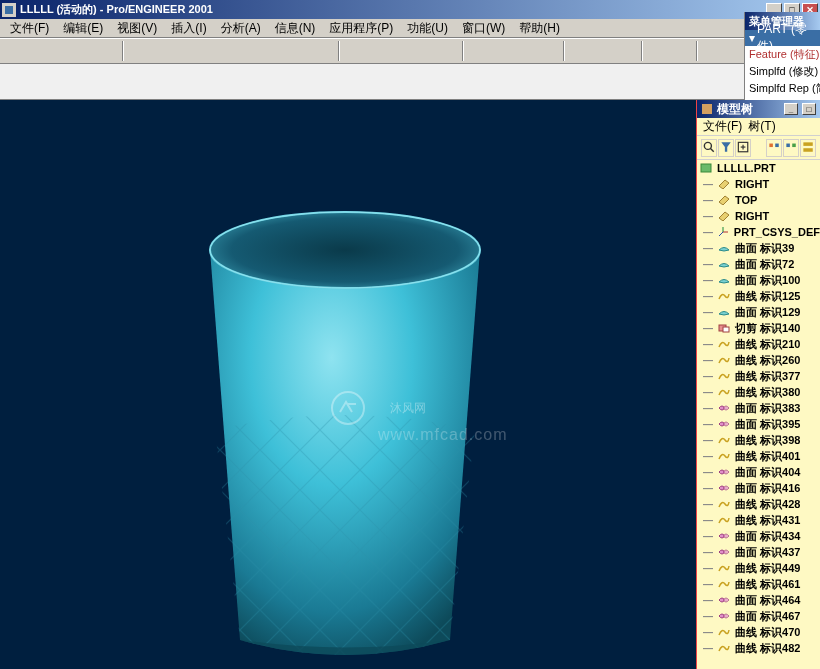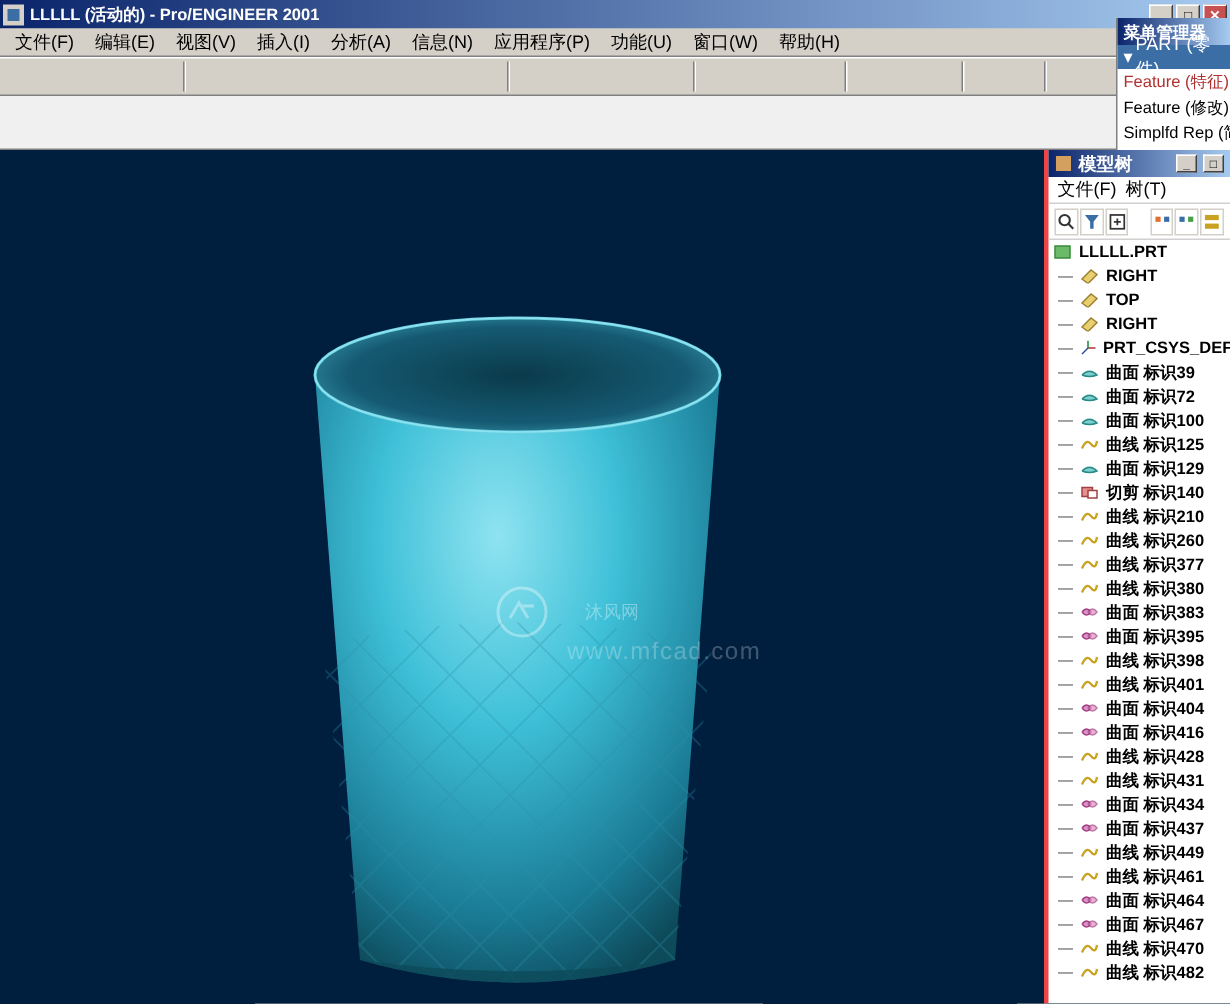--- a/index.html
+++ b/index.html
@@ -30,21 +30,21 @@
 .viewport .watermark { position: absolute; left: 330px; top: 290px; color: rgba(255,255,255,0.35); font-size: 28px; font-weight: normal; display: flex; align-items: center; gap: 24px; justify-content: space-between; }
 .viewport .watermark .sub { position: absolute; top: 36px; left: 48px; font-size: 16px; letter-spacing: 1px; color: rgba(255,255,255,0.25); }
 .viewport .btm-status { position: absolute; right: 14px; bottom: 2px; background: rgba(255,255,255,0.08); color: #aaa; font-size: 10px; padding: 1px 3px; }
 
 
 .side-menu-mgr { position: absolute; right: 0; top: 12px; width: 76px; height: 100px; background: #ffffff; border-left: 1px solid #808080; }
 .side-menu-mgr .hdr { height: 18px; background: linear-gradient(to right, #0a246a, #a6caf0); color: #fff; font-weight: bold; font-size: 11px; padding: 2px 4px; }
 .side-menu-mgr .sub-hdr { height: 16px; background: #3a6ea5; color: #fff; font-size: 11px; padding: 1px 4px; display: flex; align-items: center; gap: 2px; }
 .side-menu-mgr .itm { padding: 1px 4px; font-size: 11px; cursor: pointer; white-space: nowrap; overflow: hidden; }
 
-.model-tree { position: absolute; right: 0; top: 100px; width: 124px; bottom: 0; background: #ffffff; border-left: 3px solid #ef4444; display: flex; flex-direction: column; }
+.model-tree { position: absolute; right: 0; top: 100px; width: 124px; bottom: 0; background: #fef9c3; border-left: 1px solid #ef4444; display: flex; flex-direction: column; }
 .model-tree .mt-title { height: 18px; background: linear-gradient(to right, #0a246a, #a6caf0); color: #fff; font-weight: bold; font-size: 11px; padding: 2px 4px; display: flex; align-items: center; gap: 4px; }
 .model-tree .mt-title .spacer { flex: 1; }
 .model-tree .mt-title .wb { width: 14px; height: 12px; background: #d4d0c8; border: 1px solid #fff; border-right-color: #404040; border-bottom-color: #404040; font-size: 8px; display: flex; align-items: center; justify-content: center; color: #000; cursor: pointer; }
 .model-tree .mt-menu { height: 18px; display: flex; align-items: center; gap: 6px; padding: 0 6px; font-size: 11px; border-bottom: 1px solid #d0d0d0; }
 .model-tree .mt-menu span { cursor: pointer; }
 .model-tree .mt-tools { height: 24px; display: flex; align-items: center; gap: 1px; padding: 0 4px; border-bottom: 1px solid #d0d0d0; }
 .model-tree .mt-tools .tb { width: 18px; height: 18px; border: 1px solid #d4d0c8; display: flex; align-items: center; justify-content: center; cursor: pointer; }
 .model-tree .tree-list { flex: 1; overflow-y: hidden; font-weight: bold; }
 .tree-row { display: flex; align-items: center; height: 16px; padding-left: 6px; gap: 4px; cursor: pointer; white-space: nowrap; }
 .tree-row .dash { width: 10px; color: #888; font-size: 10px; }
@@ -327,21 +327,21 @@
 </div>
 
 <div class="side-menu-mgr">
   <div class="hdr">菜单管理器</div>
   <div class="sub-hdr">
       <span>▾</span>
       <span>PART (零件)</span>
     </div>
   <div id="mm-items">
       <div class="itm" style="color: rgb(176, 48, 48);">Feature (特征)</div>
-      <div class="itm">Feature (修改)</div>
+      <div class="itm">Simplfd (修改)</div>
       <div class="itm">Simplfd Rep (简化</div>
       <div class="itm">Regenerate (再生</div>
     </div>
 </div>
 
 <div class="model-tree">
   <div class="mt-title">
     <svg width="12" height="12" viewBox="0 0 12 12">
         <rect x="1" y="1" width="10" height="10" fill="#d4a060"></rect>
       </svg>

